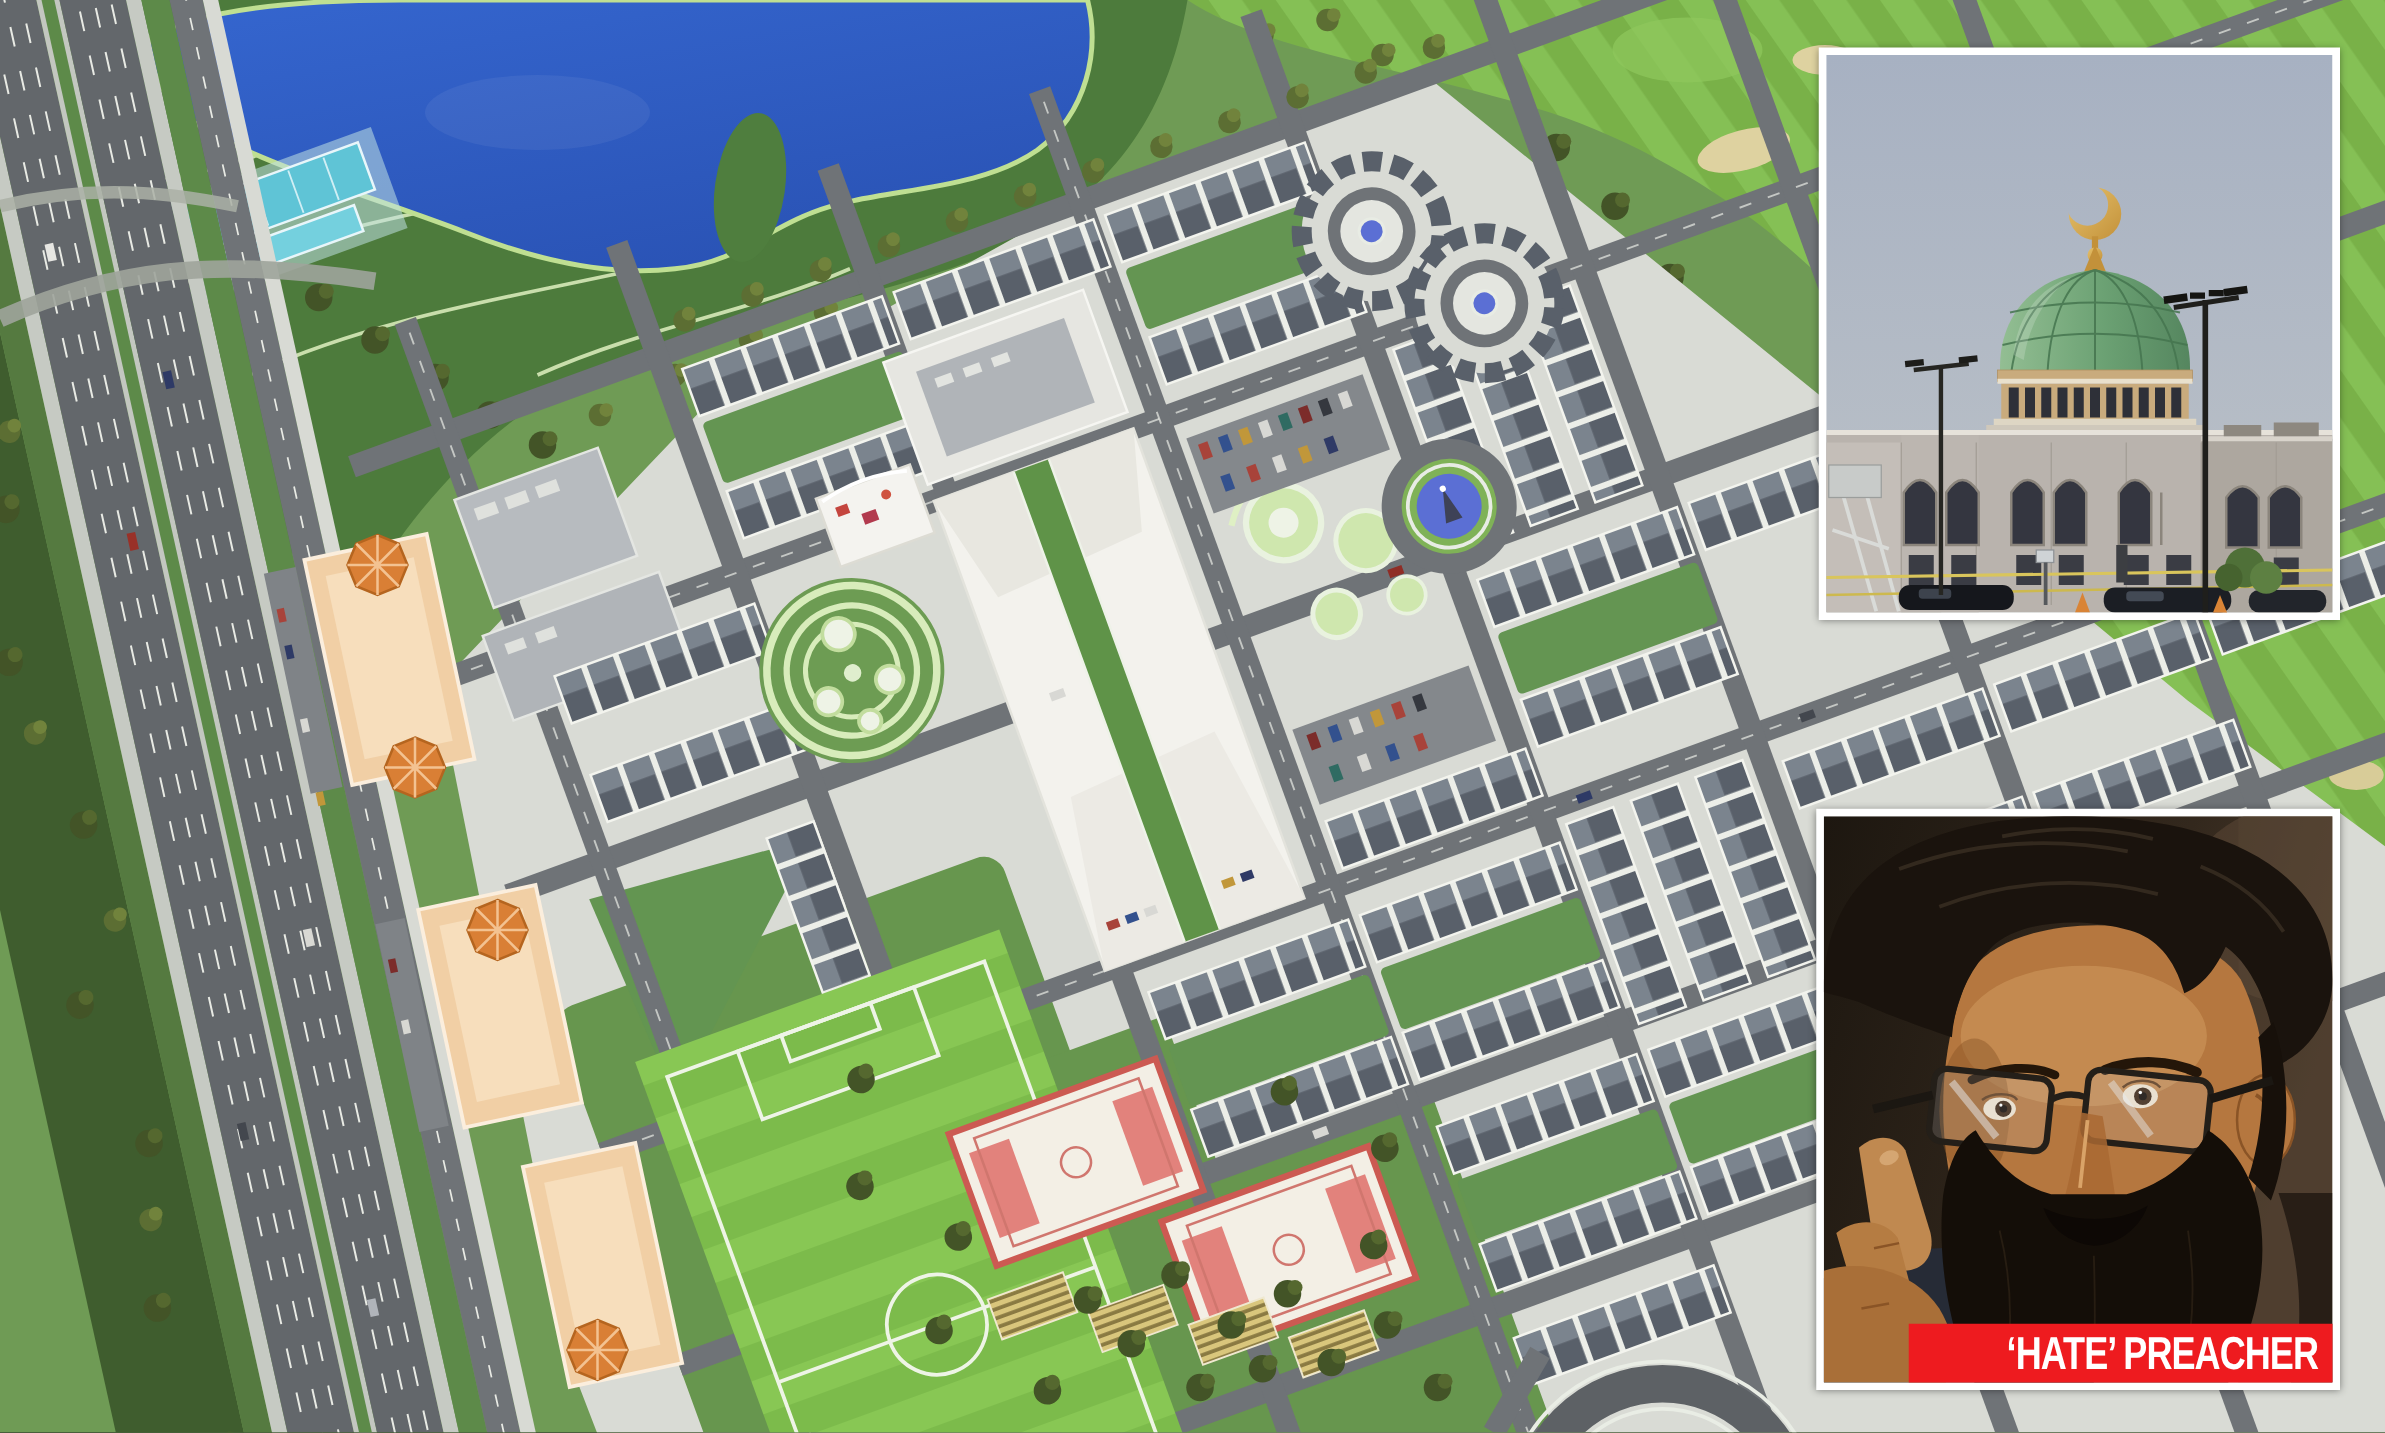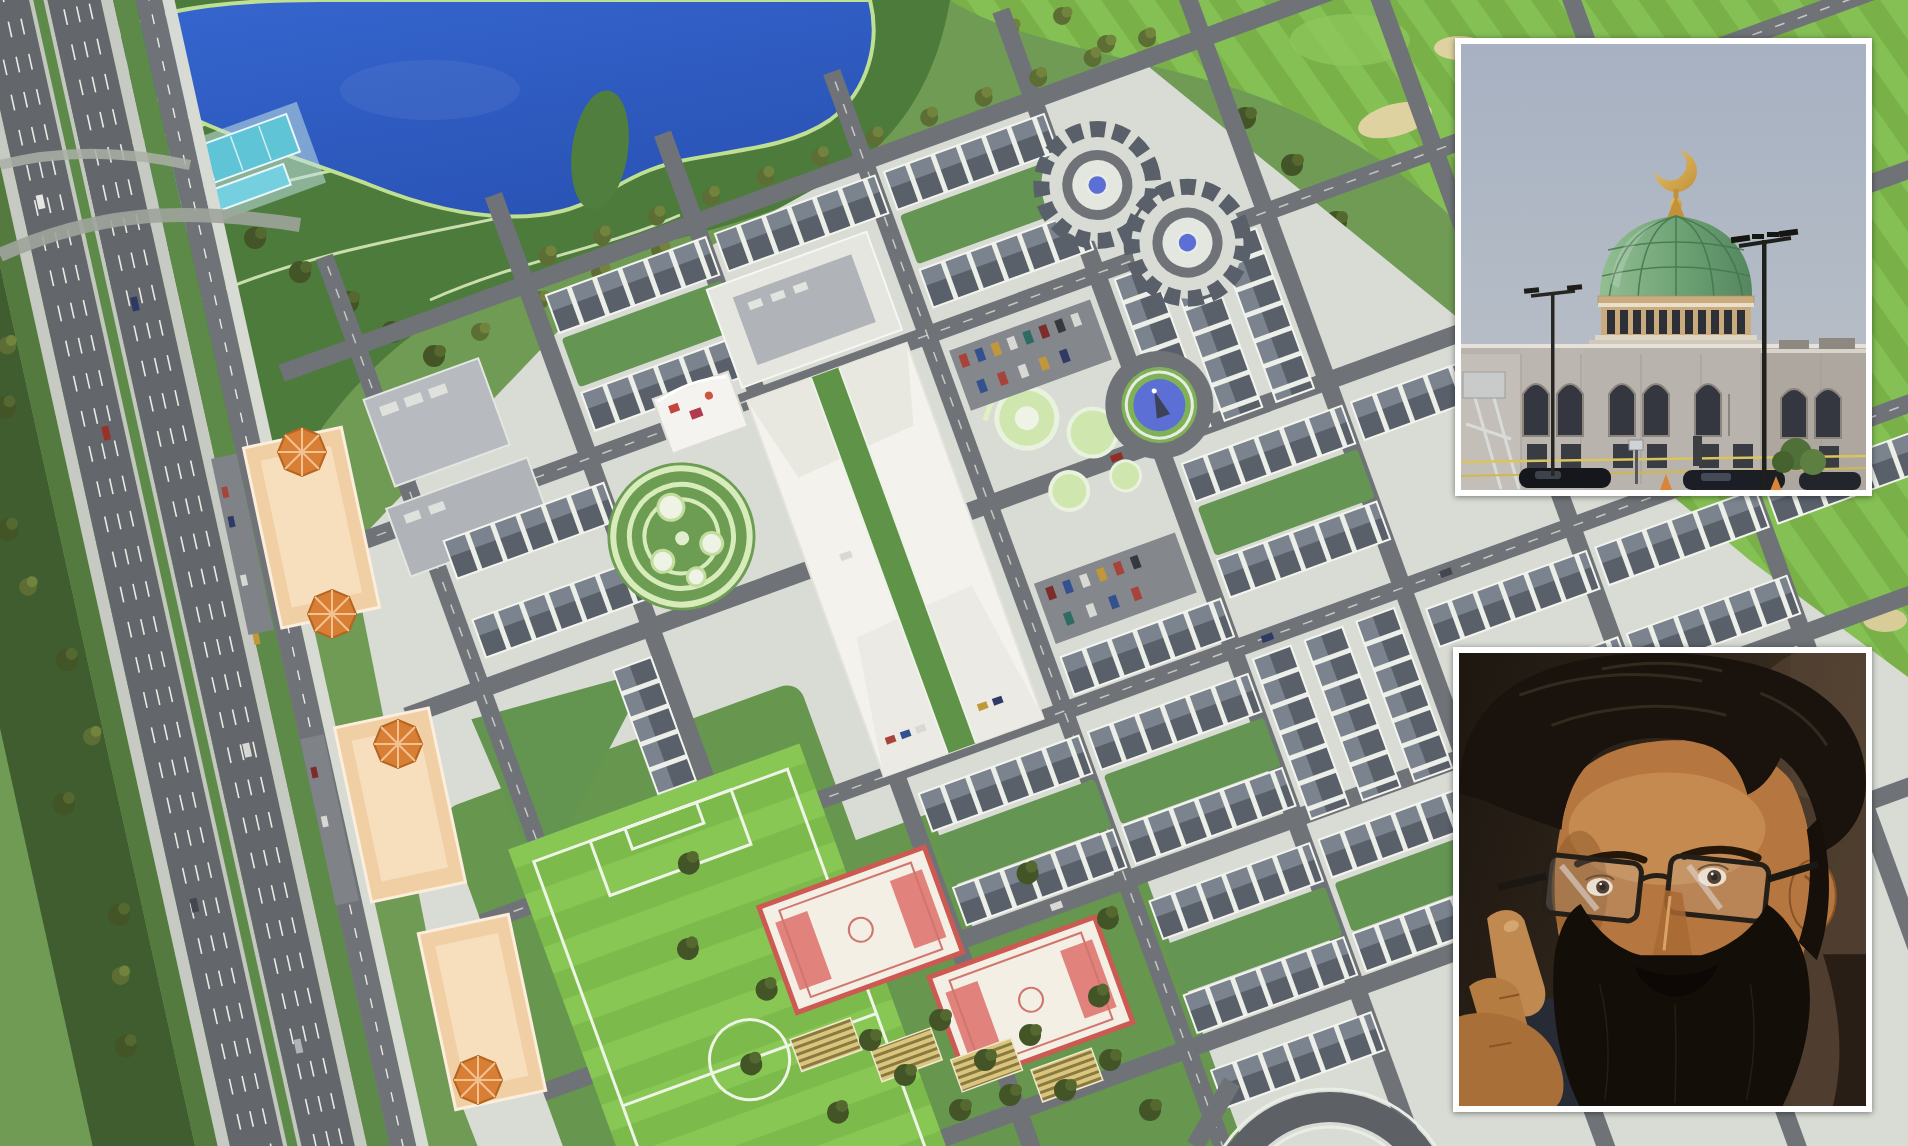--- a/index.html
+++ b/index.html
@@ -703,15 +703,18 @@
   <g>
     <path d="M28,264 C40,253 57,253 65,266 L85,332 C89,350 79,362 64,362 C52,362 44,354 40,342 Z" fill="#c08950"></path>
     <ellipse cx="52" cy="272" rx="8" ry="5.5" fill="#d9ae7a" opacity=".8" transform="rotate(-22 52 272)"></ellipse>
     <path d="M10,332 C26,319 49,321 59,336 L71,382 C75,400 65,412 50,410 C36,408 28,398 26,386 Z" fill="#b57c42"></path>
     <path d="M0,362 C30,352 72,362 92,392 C107,417 107,442 97,451 L0,451 Z" fill="#a96f38"></path>
     <path d="M40,344 L60,340 M30,392 L52,388" stroke="#8a5426" stroke-width="2"></path>
   </g>
 
   <path d="M362,300 C382,360 382,412 372,451 L405,451 L405,300 Z" fill="#0f0a06" opacity=".6"></path>
 </svg>
+<div class="badge">
+  <span>‘HATE’ PREACHER</span>
 </div>
-
 </div>
 
+</div>
+
 </body></html>

